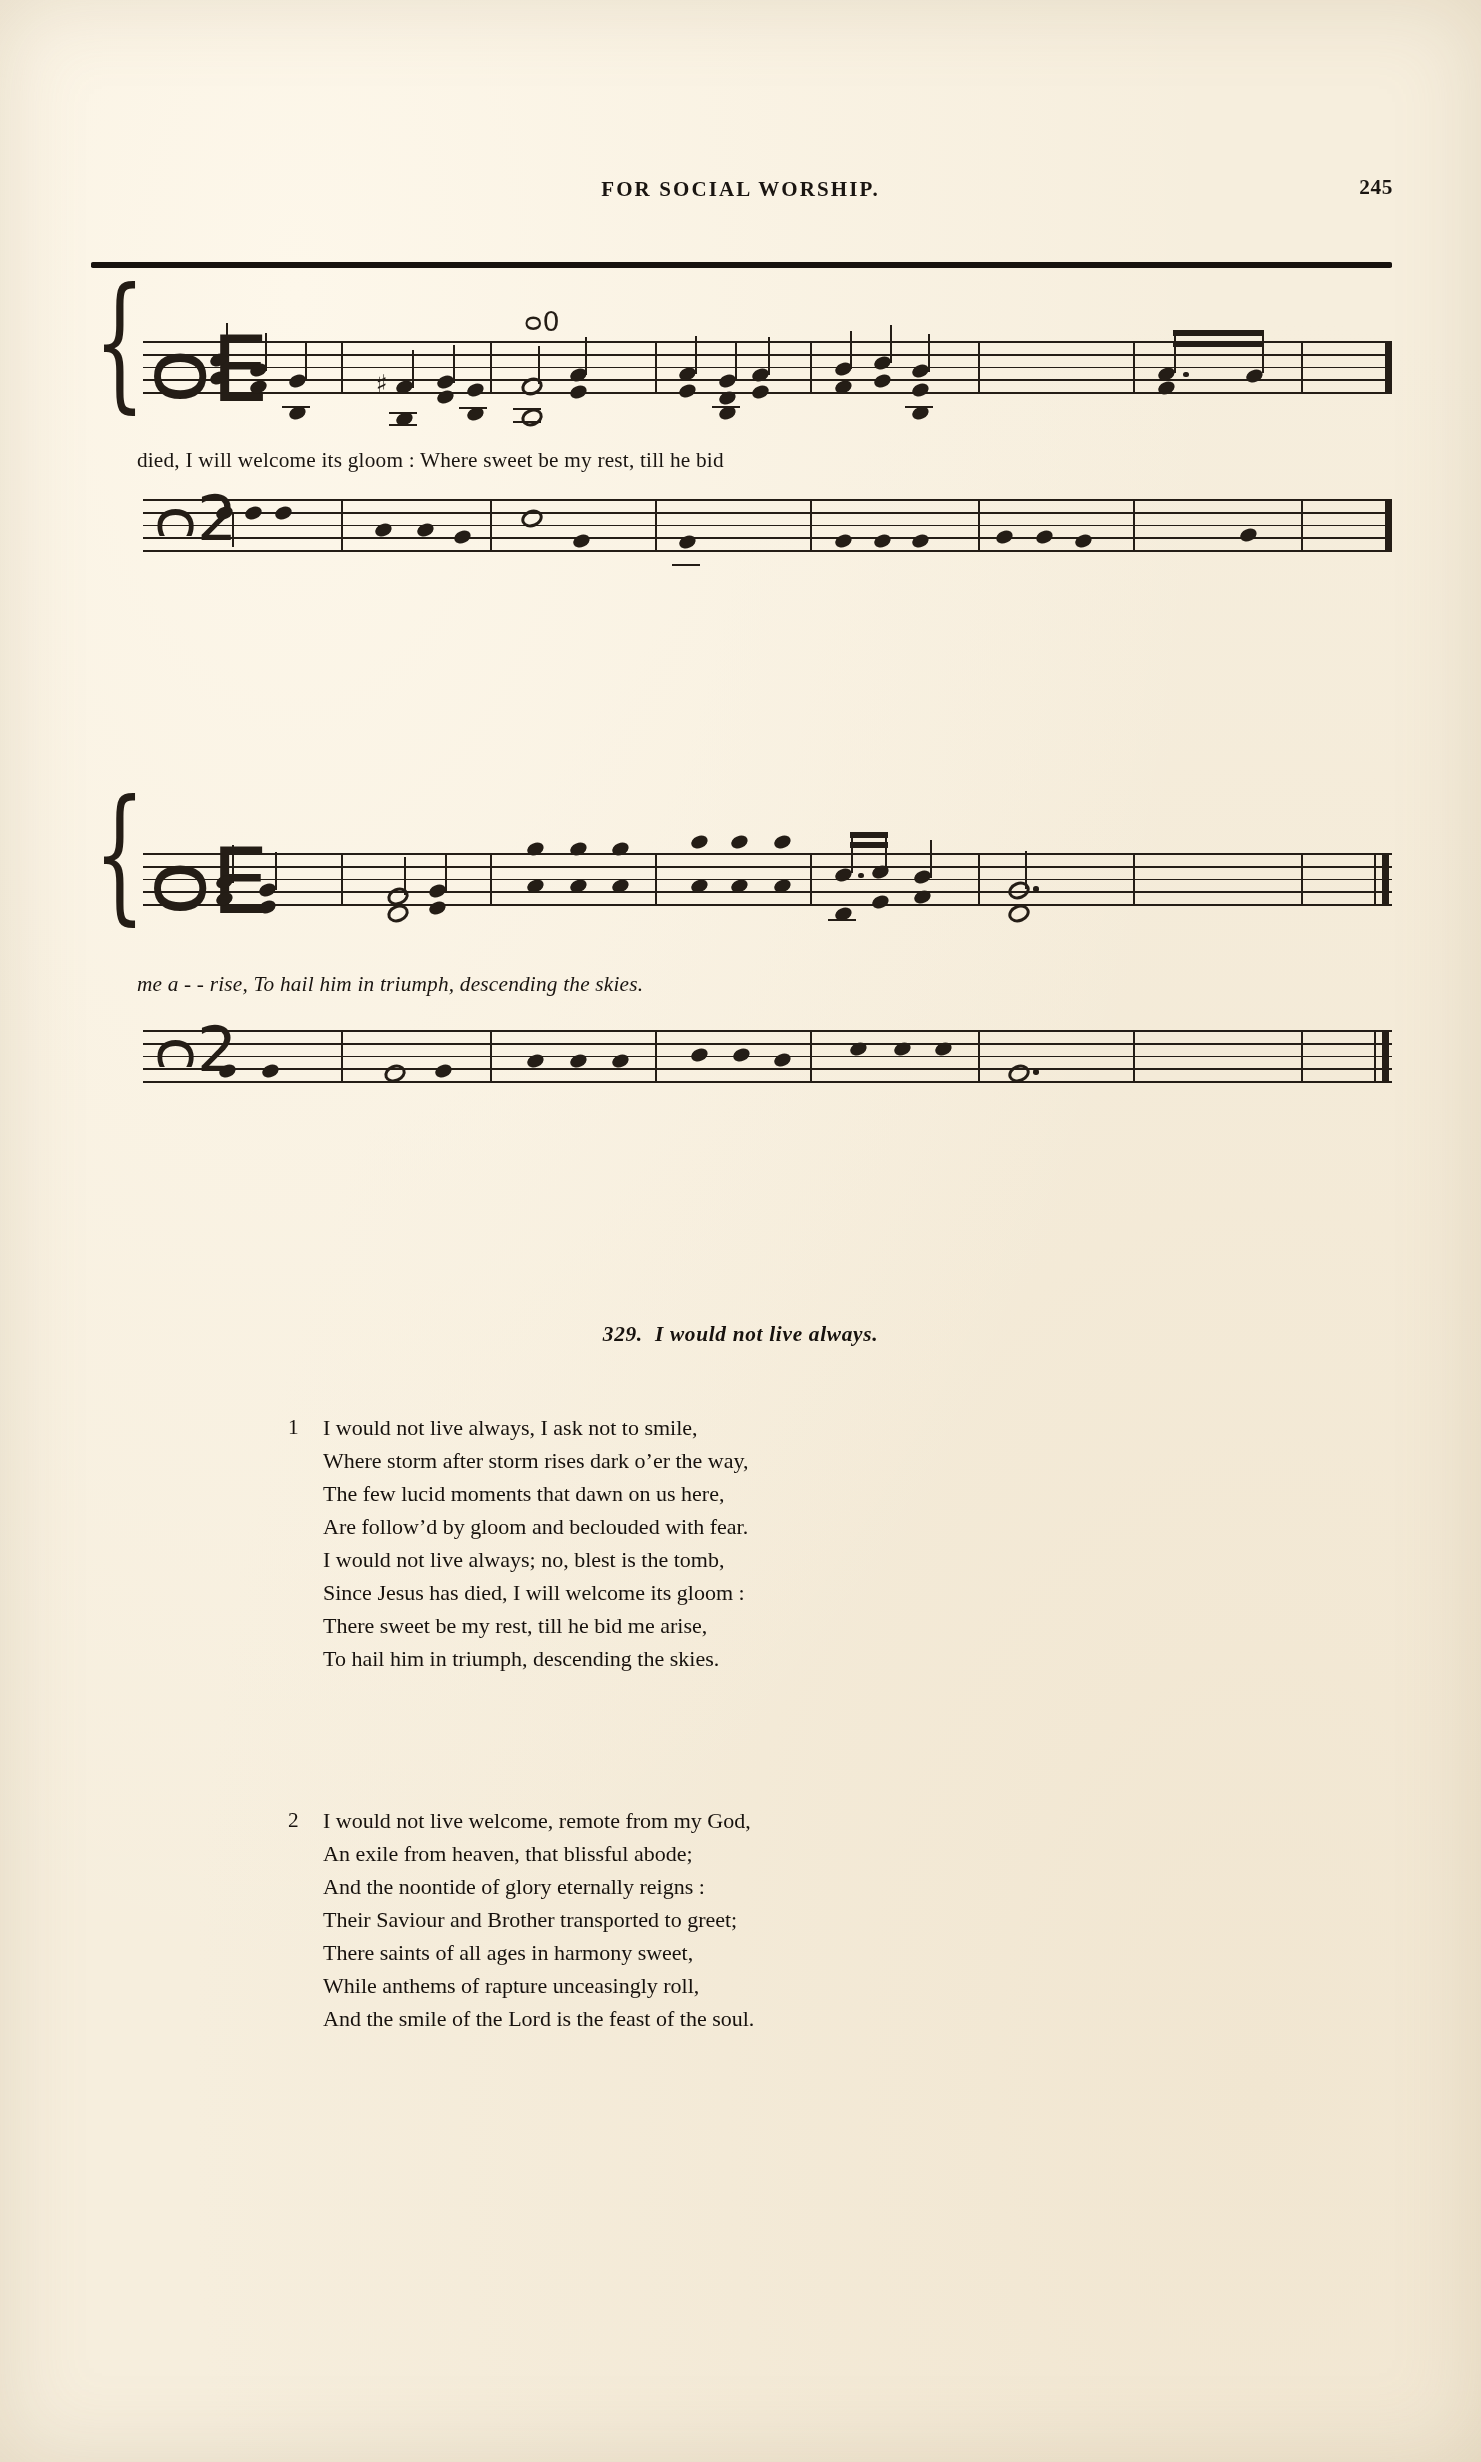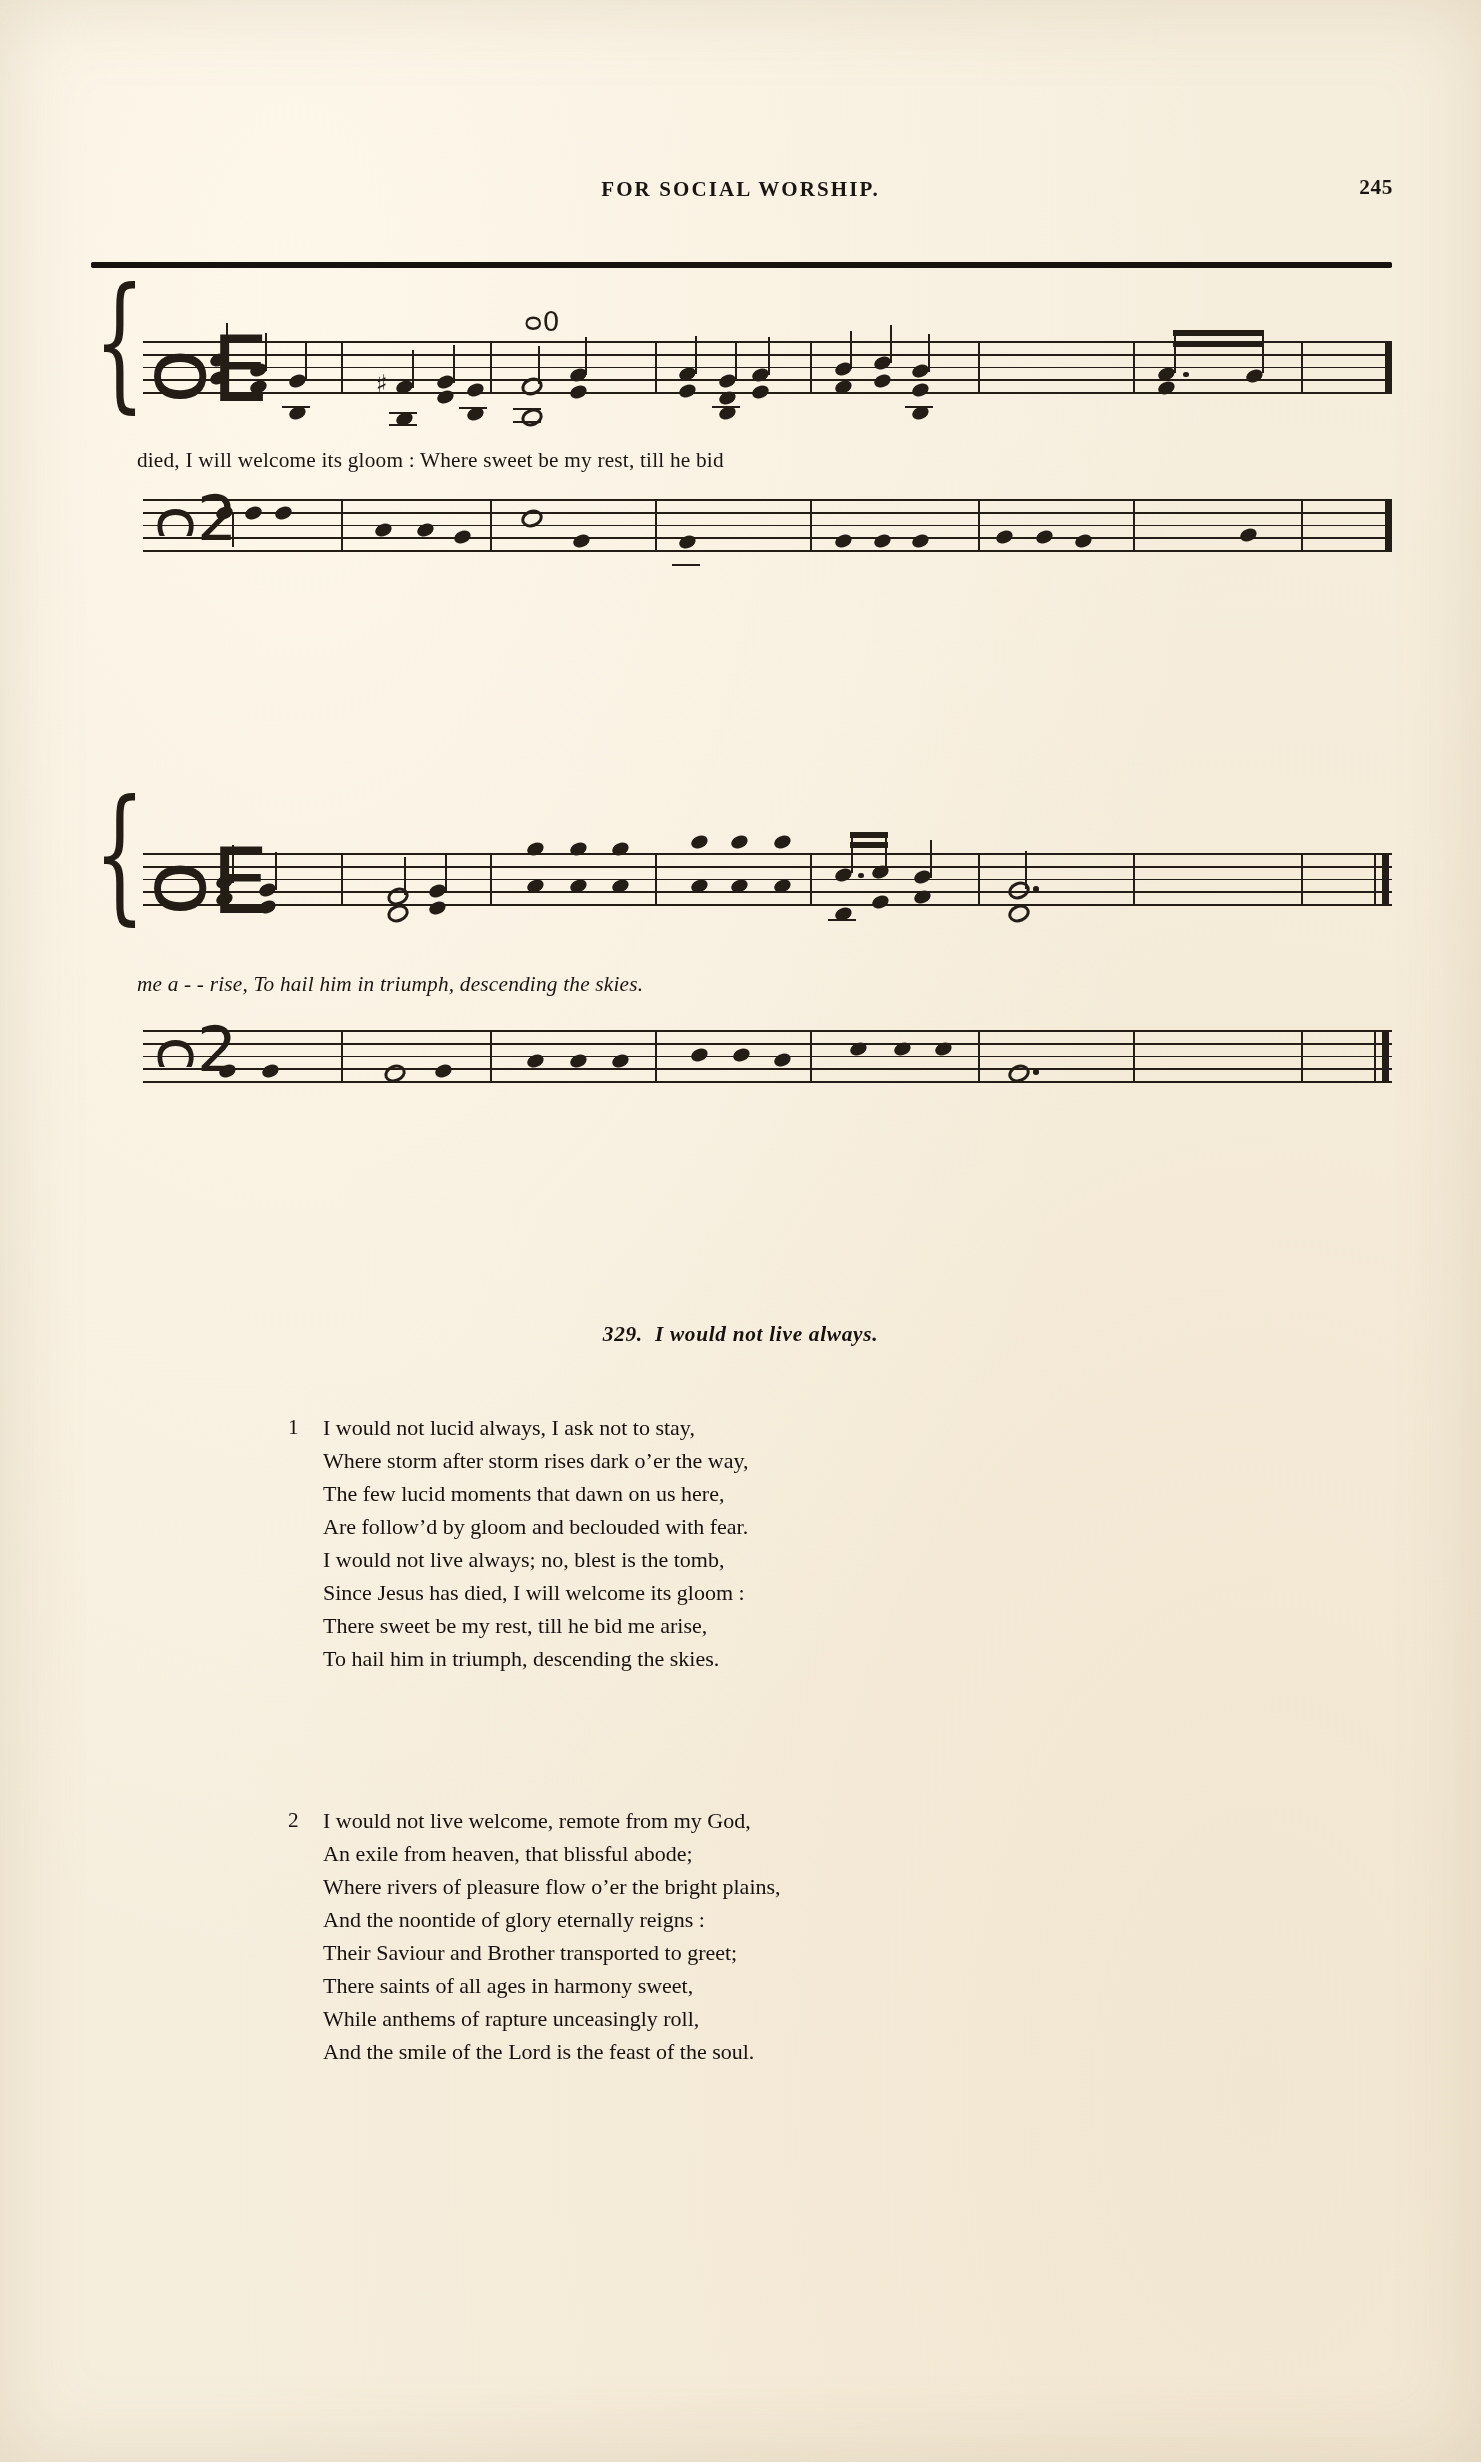--- a/index.html
+++ b/index.html
@@ -460,35 +460,34 @@
     <div class="note open" style="left:865px; top:212px;"></div>
     <div class="dot" style="left:890px; top:216px;"></div>
   </div>
 
   <div class="hymn-title" style="top:1322px;font-style:italic;">
     <span>329.</span>&nbsp;&nbsp;<span>I would not live always.</span>
   </div>
 
   <div class="stanza" style="left:323px; top:1411px;">
     <span class="num">1</span>
-    <span class="ln">I would not lucid always, I ask not to stay,</span>
+    <span class="ln">I would not live always, I ask not to smile,</span>
     <span class="ln">Where storm after storm rises dark o’er the way,</span>
     <span class="ln">The few lucid moments that dawn on us here,</span>
     <span class="ln">Are follow’d by gloom and beclouded with fear.</span>
     <span class="ln">I would not live always; no, blest is the tomb,</span>
     <span class="ln">Since Jesus has died, I will welcome its gloom :</span>
     <span class="ln">There sweet be my rest, till he bid me arise,</span>
     <span class="ln">To hail him in triumph, descending the skies.</span>
   </div>
 
   <div class="stanza" style="left:323px; top:1804px;">
     <span class="num">2</span>
     <span class="ln">I would not live welcome, remote from my God,</span>
     <span class="ln">An exile from heaven, that blissful abode;</span>
-    <span class="ln">Where rivers of pleasure flow o’er the bright plains,</span>
     <span class="ln">And the noontide of glory eternally reigns :</span>
     <span class="ln">Their Saviour and Brother transported to greet;</span>
     <span class="ln">There saints of all ages in harmony sweet,</span>
     <span class="ln">While anthems of rapture unceasingly roll,</span>
     <span class="ln">And the smile of the Lord is the feast of the soul.</span>
   </div>
 
 </div>
 
 

